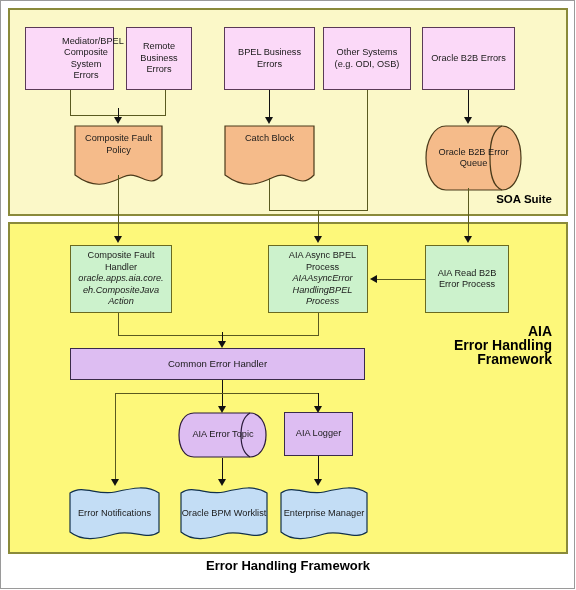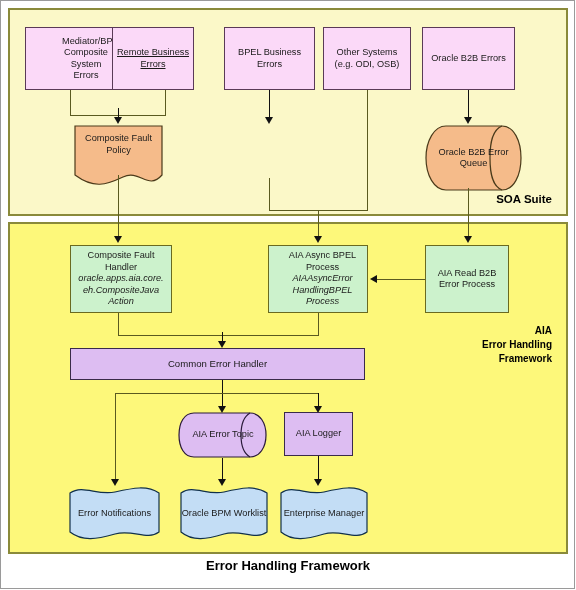--- a/index.html
+++ b/index.html
@@ -26,21 +26,21 @@
   .panel-aia{
     left:8px;top:222px;width:560px;height:332px;
     background:#fdf87a;border:2px solid #8a8a3a;
   }
 
   .panel-label{
     position:absolute;font-weight:bold;color:#000;
     font-size:11px;line-height:13px;text-align:right;
   }
   .lbl-soa{right:14px;bottom:8px;font-size:11.5px;}
-  .lbl-aia{right:14px;top:100px;font-size:10px;line-height:14px;text-align:right;}
+  .lbl-aia{right:14px;top:100px;font-size:14px;line-height:14px;text-align:right;}
 
   .frame-title{
     position:absolute;left:0;top:558px;width:576px;
     text-align:center;font-weight:bold;font-size:13px;color:#000;
   }
 
   
   .node{
     position:absolute;box-sizing:border-box;
     display:flex;align-items:center;justify-content:center;
@@ -101,21 +101,21 @@
   </div>
 
   <div class="node rect pink" style="left:25px;top:27px;width:89px;height:63px;padding-left:36px;">
     <span>
       <span>Mediator/BPEL</span>
       <span>Composite System</span>
       <span>Errors</span>
     </span>
   </div>
 
-  <div class="node rect pink" style="left:112px;top:27px;width:82px;height:63px;text-decoration:underline;">
+  <div class="node rect pink" style="left:126px;top:27px;width:66px;height:63px;">
     <span>
       <span>Remote Business</span>
       <span>Errors</span>
     </span>
   </div>
 
   <div class="node rect pink" style="left:224px;top:27px;width:91px;height:63px;">
     <span>
       <span>BPEL Business</span>
       <span>Errors</span>
@@ -152,20 +152,30 @@
       <path d="M1,1 L88,1 L88,50 C74,66 66,44 49,52 C32,60 20,64 1,50 Z" fill="#f5bb8a" stroke="#4a3a1a" stroke-width="1.2"></path>
     </svg>
     <div class="cap">
       <span>
         <span>Composite Fault</span>
         <span>Policy</span>
       </span>
     </div>
   </div>
 
+  <div class="shape doc" style="left:224px;top:125px;width:91px;height:63px;">
+    <svg width="91" height="63" viewBox="0 0 91 63">
+      <path d="M1,1 L90,1 L90,50 C75,66 67,44 50,52 C33,60 20,64 1,50 Z" fill="#f5bb8a" stroke="#4a3a1a" stroke-width="1.2"></path>
+    </svg>
+    <div class="cap">
+      <span>
+        <span>Catch Block</span>
+      </span>
+    </div>
+  </div>
 
   <div class="shape" style="left:424px;top:125px;width:99px;height:66px;">
     <svg width="99" height="66" viewBox="0 0 99 66">
       <path d="M22,1 L78,1 C90,1 97,16 97,33 C97,50 90,65 78,65 L22,65 C10,65 2,50 2,33 C2,16 10,1 22,1 Z" fill="#f5bb8a" stroke="#4a3a1a" stroke-width="1.2"></path>
       <path d="M78,1 C68,5 66,18 66,33 C66,48 68,61 78,65" fill="none" stroke="#4a3a1a" stroke-width="1.2"></path>
     </svg>
     <div class="cap" style="padding-right:26px;">
       <span>
         <span>Oracle B2B</span>
         <span>Error Queue</span>

